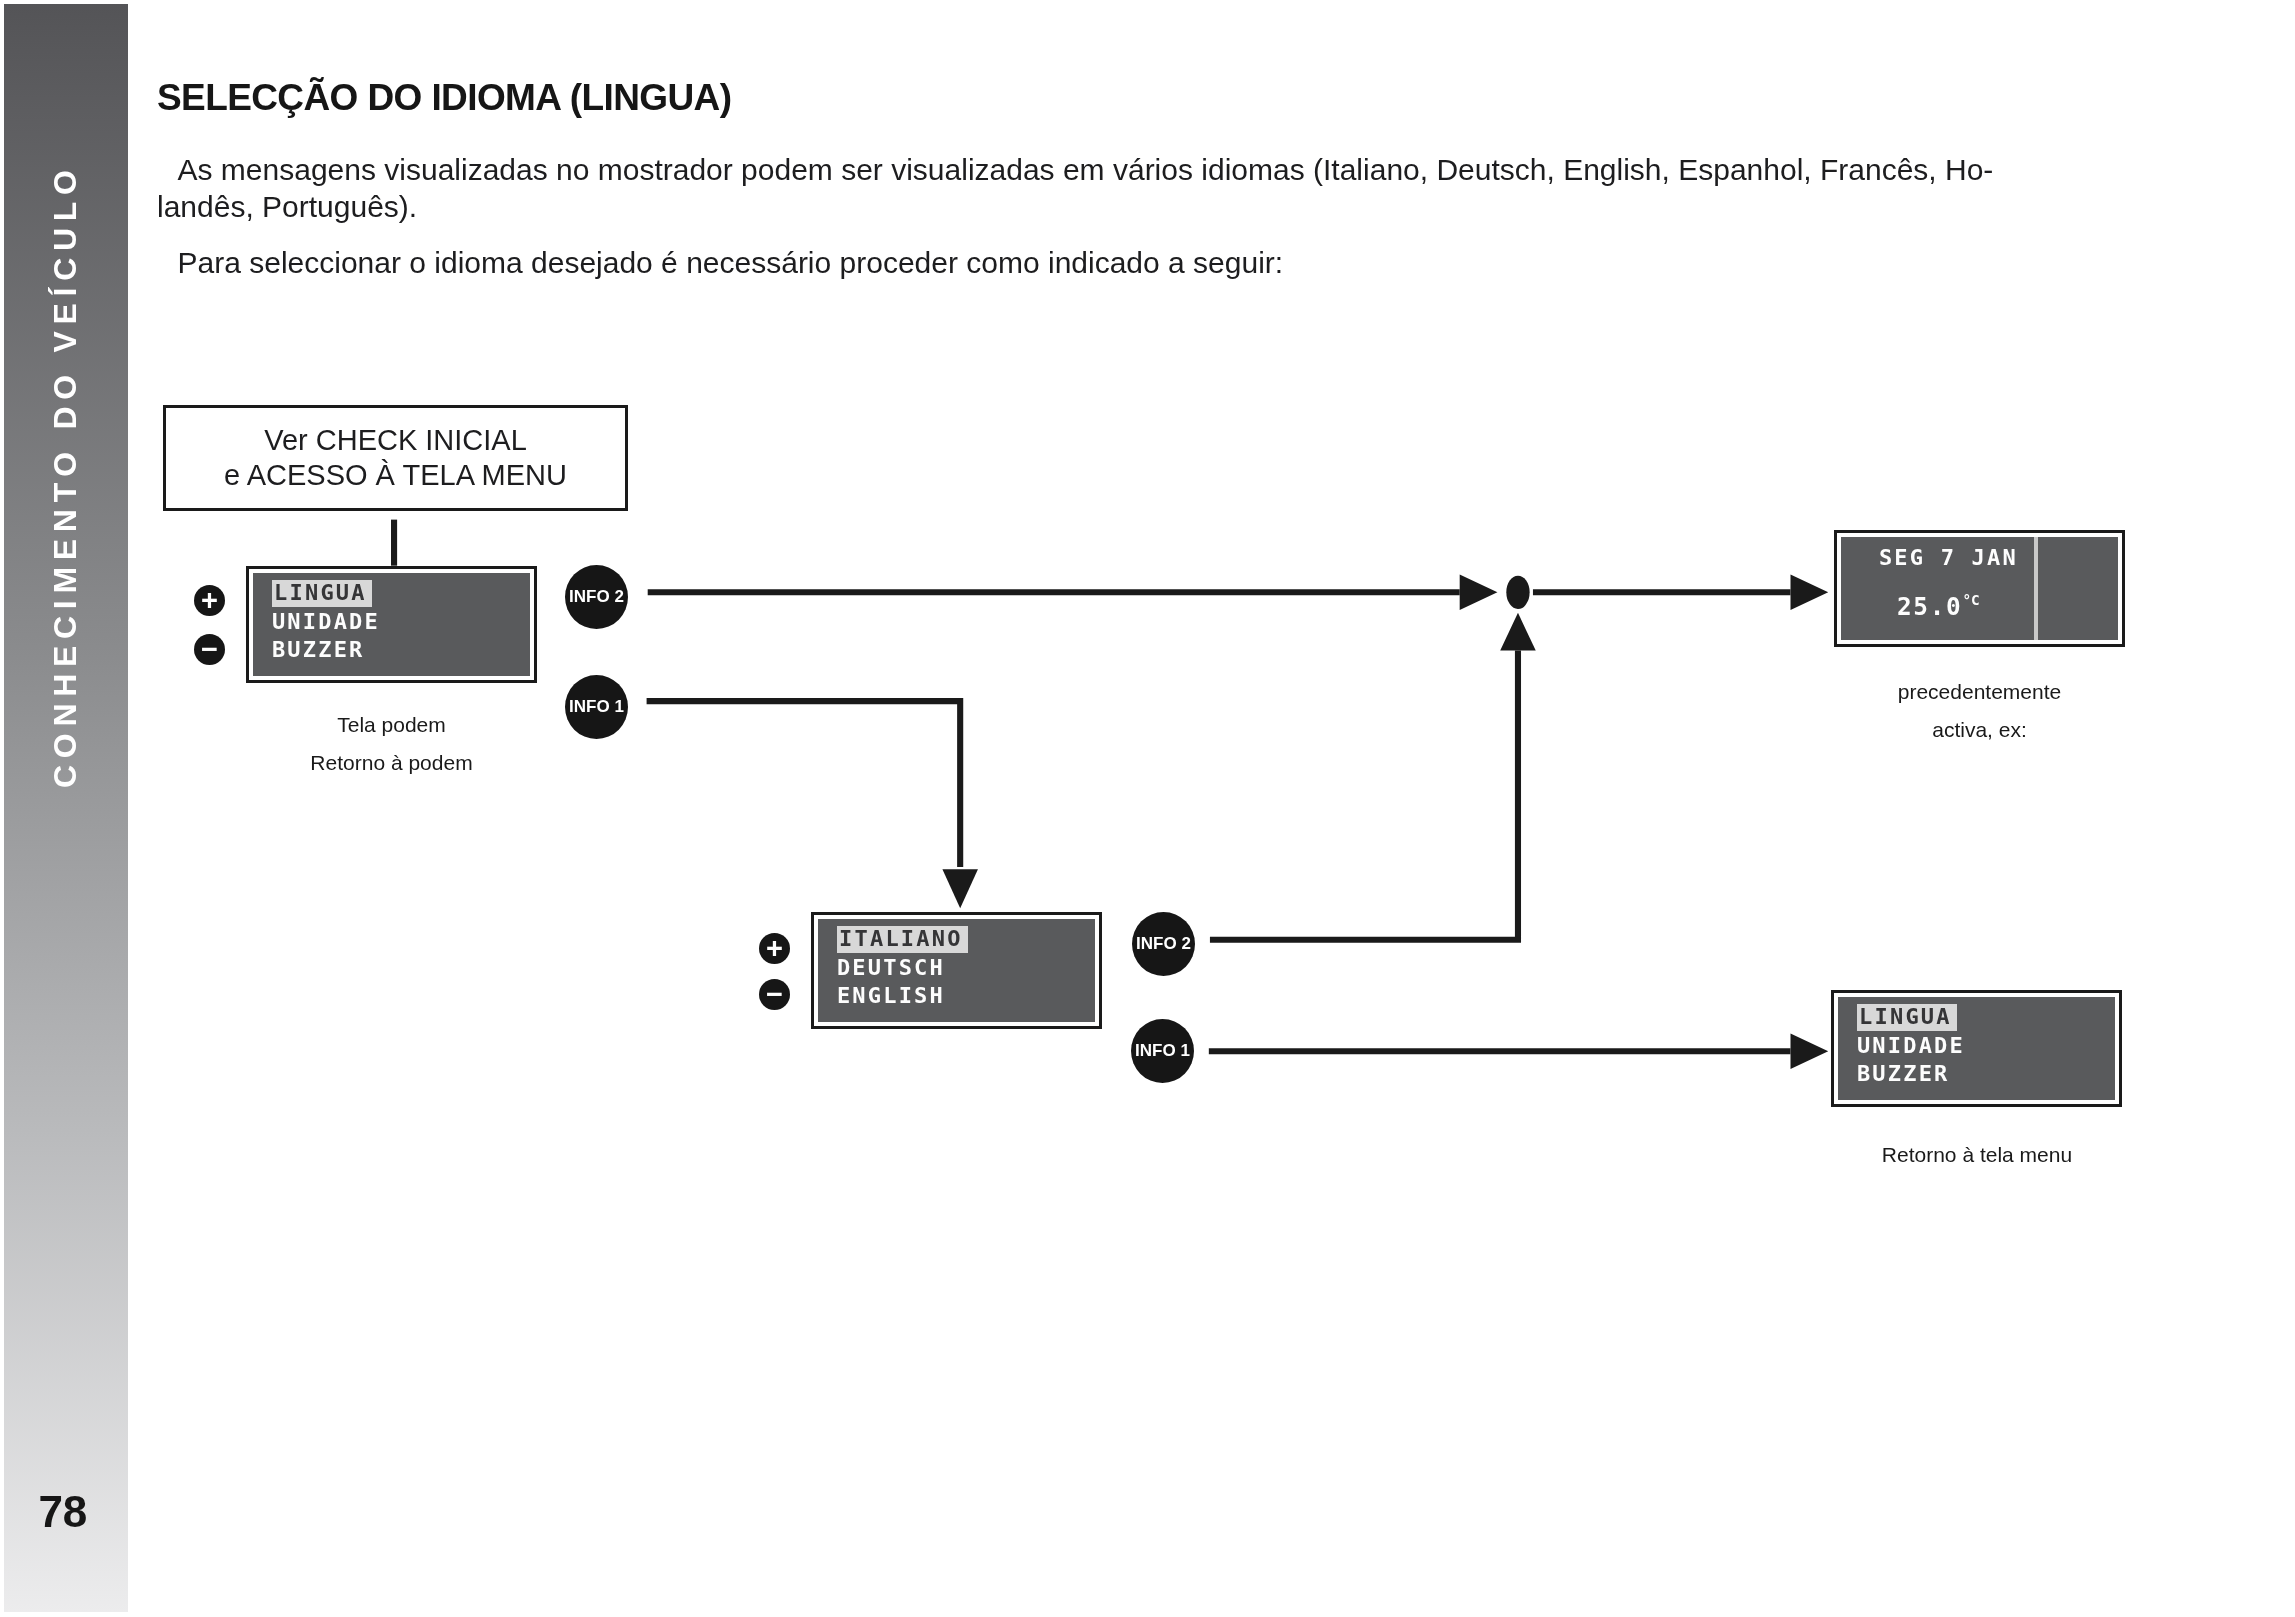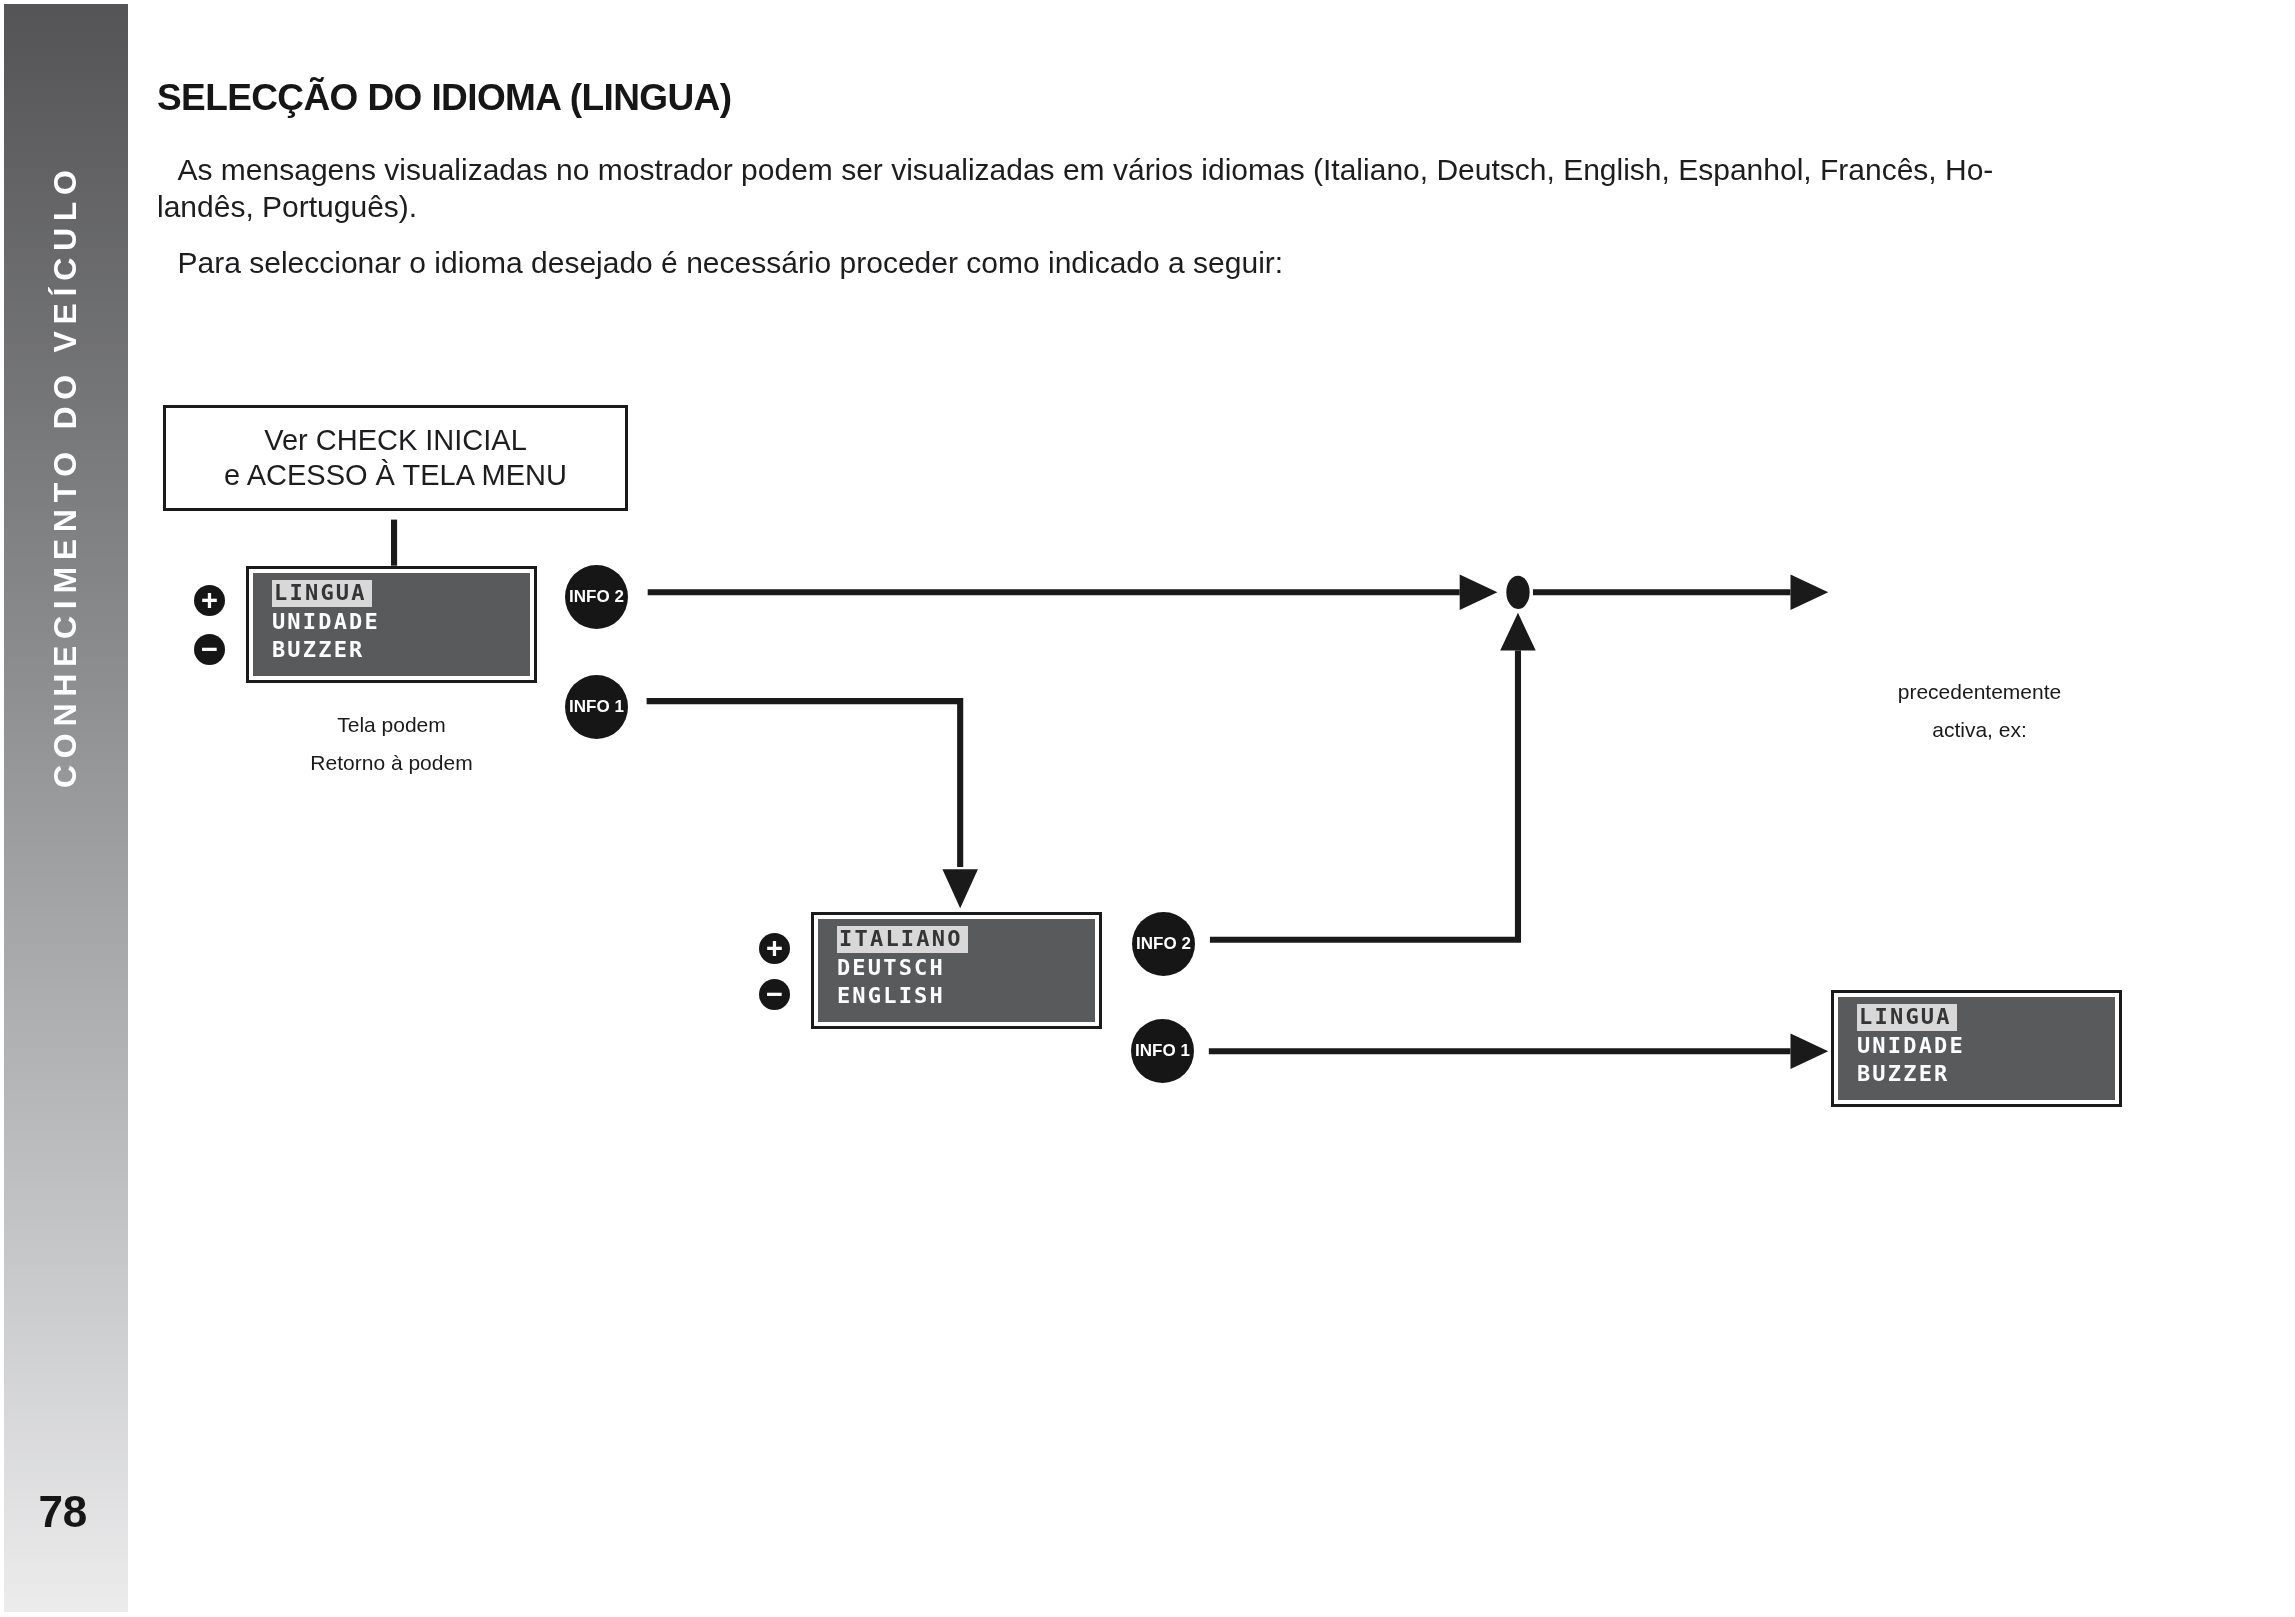--- a/index.html
+++ b/index.html
@@ -118,34 +118,42 @@
   <div class="btn-small" style="left:759px;top:979px;">
       <span>−</span>
     </div>
   <div class="btn-info" style="left:1132px;top:912px;">
       <span>INFO 2</span>
     </div>
   <div class="btn-info" style="left:1131px;top:1019px;">
       <span>INFO 1</span>
     </div>
 
+  <div class="display" style="left:1834px;top:530px;width:291px;height:117px;">
+    <div class="screen">
+      <div class="divider" style="left:193px;"></div>
+      <div class="lcd-date">SEG 7 JAN</div>
+      <div class="lcd-temp"><span>25.0</span><span class="unit">°C</span></div>
+    </div>
+  </div>
   <div class="caption" style="left:1834px;top:673px;width:291px;">
     <div>precedentemente</div>
     <div>activa, ex:</div>
   </div>
 
   <div class="display" style="left:1831px;top:990px;width:291px;height:117px;">
     <div class="screen">
       <div class="lcd-list">
         <div class="lcd-item"><span class="sel">LINGUA</span></div>
         <div class="lcd-item">UNIDADE</div>
         <div class="lcd-item">BUZZER</div>
       </div>
     </div>
   </div>
+  <div class="caption" style="left:1776px;top:1136px;width:402px;">Retorno à tela menu</div>
 
   <svg class="connectors" width="2295" height="1617" viewBox="0 0 4135 2913">
     <g stroke="#1a1a1a" stroke-width="11" fill="none">
       <path d="M710,936 V1019"></path>
       <path d="M1167,1067 H2630"></path>
       <path d="M2762,1067 H3226"></path>
       <path d="M1165,1263 H1730 V1562"></path>
       <path d="M2180,1693 H2735 V1172"></path>
       <path d="M2178,1894 H3226"></path>
     </g>

